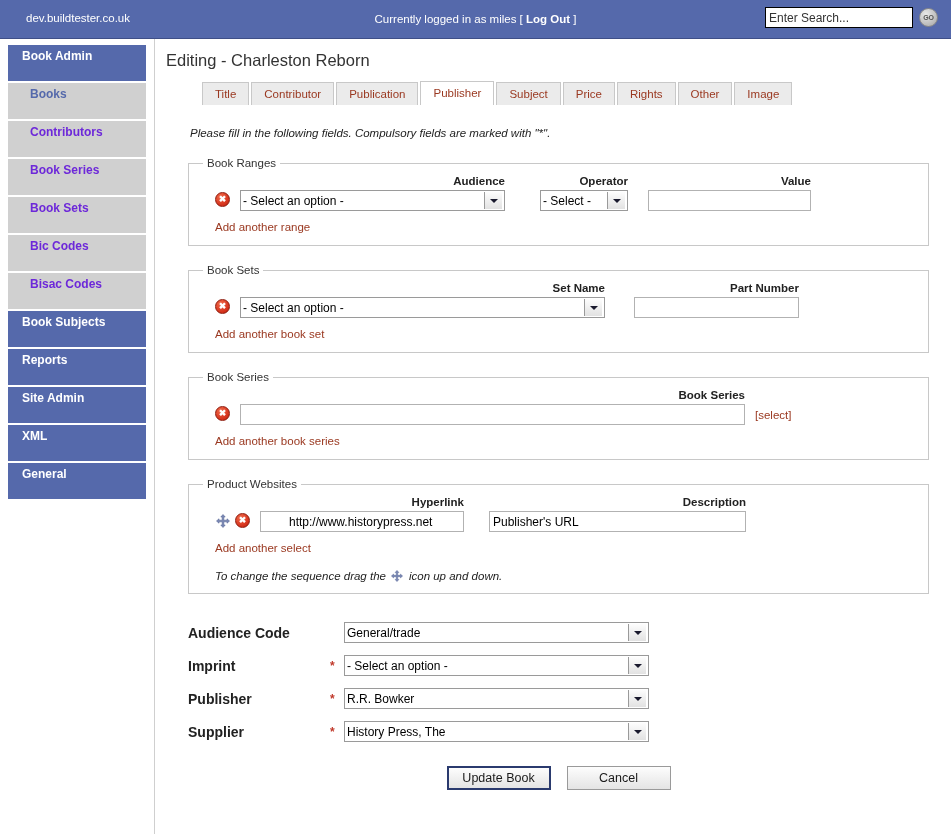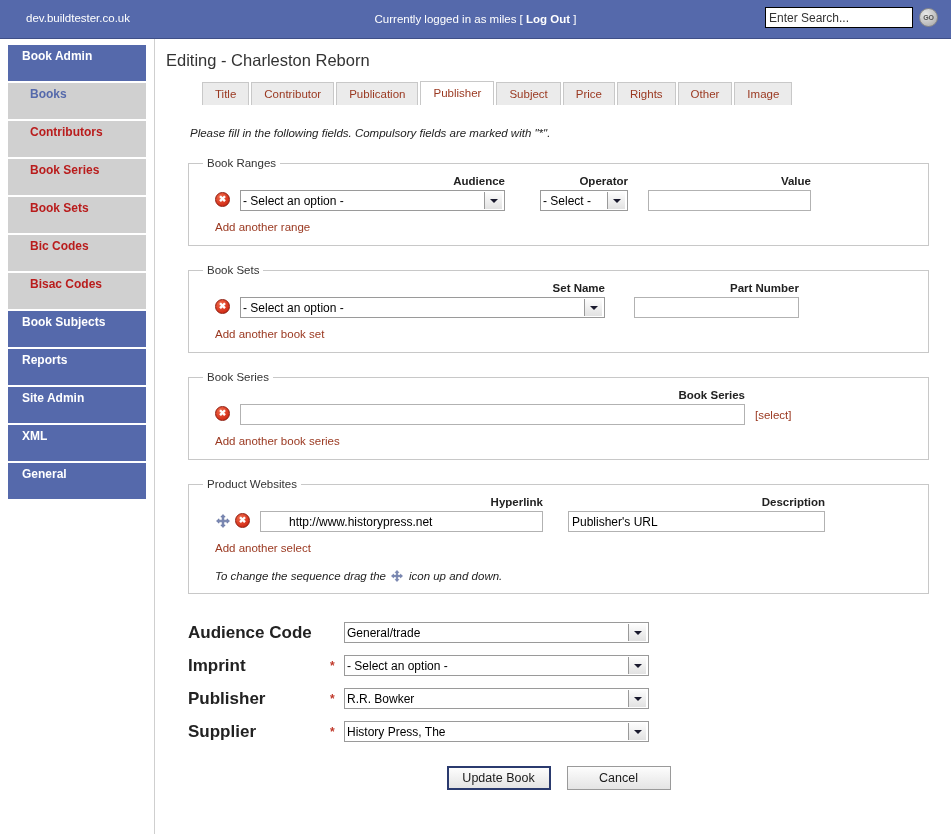--- a/index.html
+++ b/index.html
@@ -71,21 +71,21 @@
     font-size: 12px; font-weight: bold;
     text-decoration: none;
     cursor: pointer;
   }
   .nav-item.header {
     background: #5569ab;
     color: #ffffff;
   }
   .nav-item.sub {
     background: #d0d0d0;
-    color: #b91c1c;
+    color: #6d28d9;
     padding-left: 22px;
   }
   .nav-item.sub.active { color: #5569ab; }
 
   
   #main {
     flex: 1;
     background: #ffffff;
     padding: 0;
     position: relative;
@@ -225,21 +225,21 @@
   
   #bottom-fields {
     margin: 22px 0 0 22px;
   }
   .brow {
     display: flex; align-items: center;
     height: 33px;
   }
   .brow .blabel {
     width: 142px;
-    font-size: 17px; font-weight: bold; color: #222222;
+    font-size: 14px; font-weight: bold; color: #222222;
   }
   .brow .bstar {
     width: 14px;
     color: #c0392b; font-size: 12px; font-weight: bold;
   }
 
   
   #button-row {
     margin: 18px 0 0 0;
     display: flex; justify-content: center; gap: 16px;
@@ -384,21 +384,21 @@
           <div class="icon-col">
             <span class="drag-icon">
               <svg width="14" height="14" viewBox="0 0 14 14" aria-hidden="true">
                 <path d="M7 0.5 L9.2 3 H7.8 V6.2 H11 V4.8 L13.5 7 L11 9.2 V7.8 H7.8 V11 H9.2 L7 13.5 L4.8 11 H6.2 V7.8 H3 V9.2 L0.5 7 L3 4.8 V6.2 H6.2 V3 H4.8 Z" fill="#7a88b5" stroke="#5b6a99" stroke-width="0.6"></path>
               </svg>
             </span>
             <span class="del-icon">✖</span>
           </div>
           <div class="field">
             <span class="field-label">Hyperlink</span>
-            <input class="xp" type="text" style="width: 283px; padding-left: 28px;" value="http://www.historypress.net">
+            <input class="xp" type="text" style="width: 204px; padding-left: 28px;" value="http://www.historypress.net">
           </div>
           <div class="field" style="margin-left:15px;">
             <span class="field-label">Description</span>
             <input class="xp" type="text" style="width: 257px;" value="Publisher's URL">
           </div>
         </div>
         <a class="add-link" href="#" style="margin-left:16px;">Add another select</a>
         <div class="hint" style="margin-left:16px;">
           <span>To change the sequence drag the</span>
           <span class="drag-icon">

